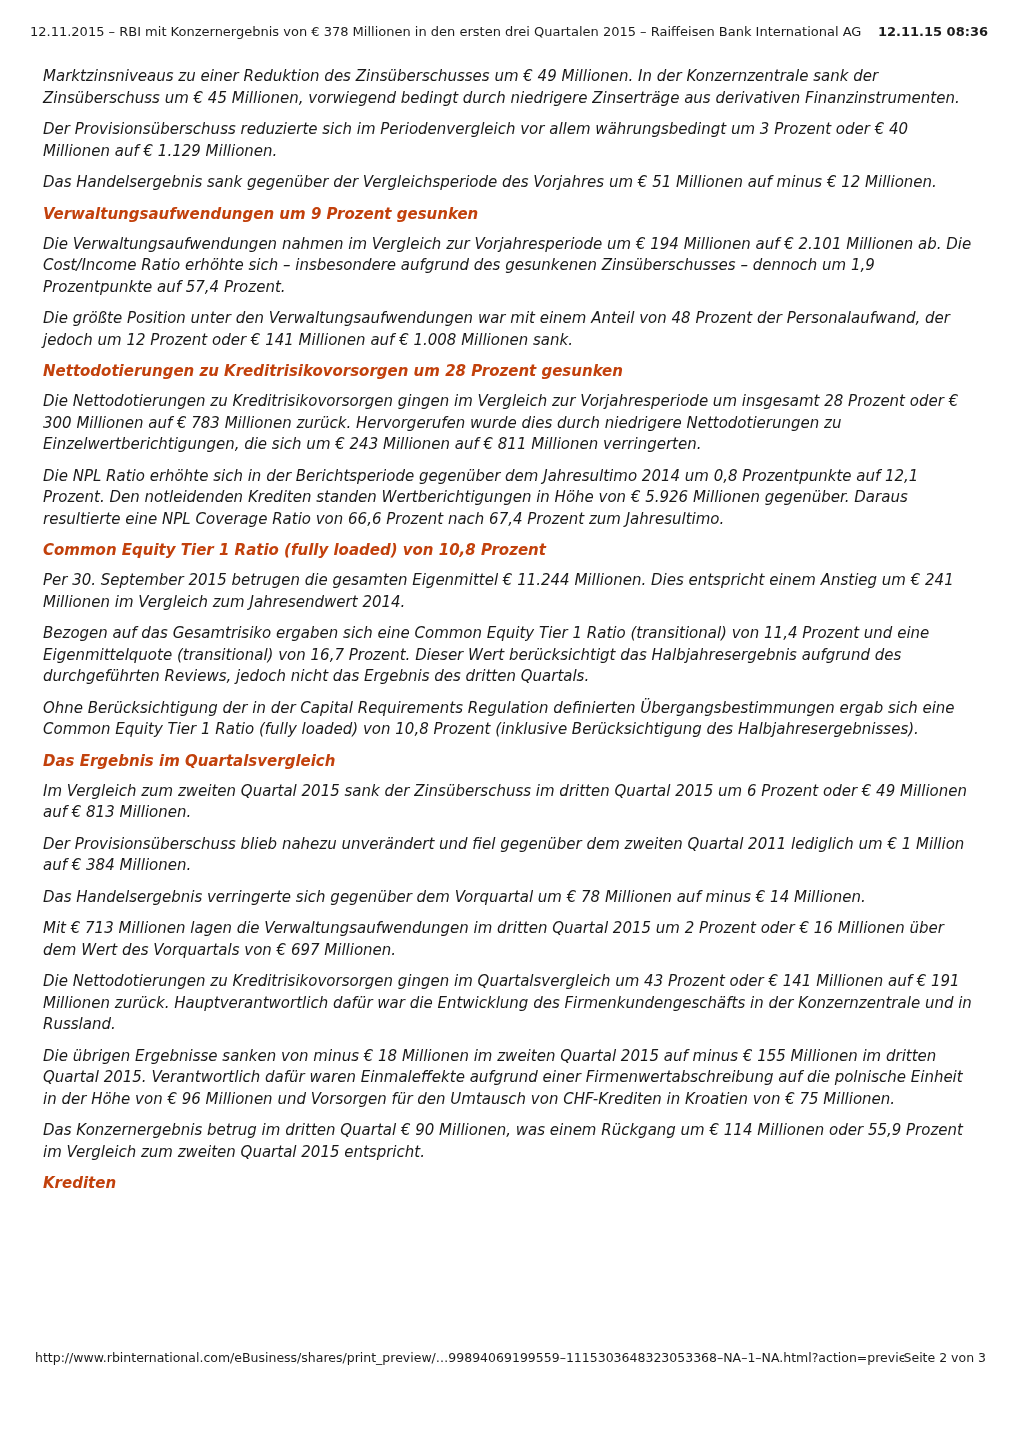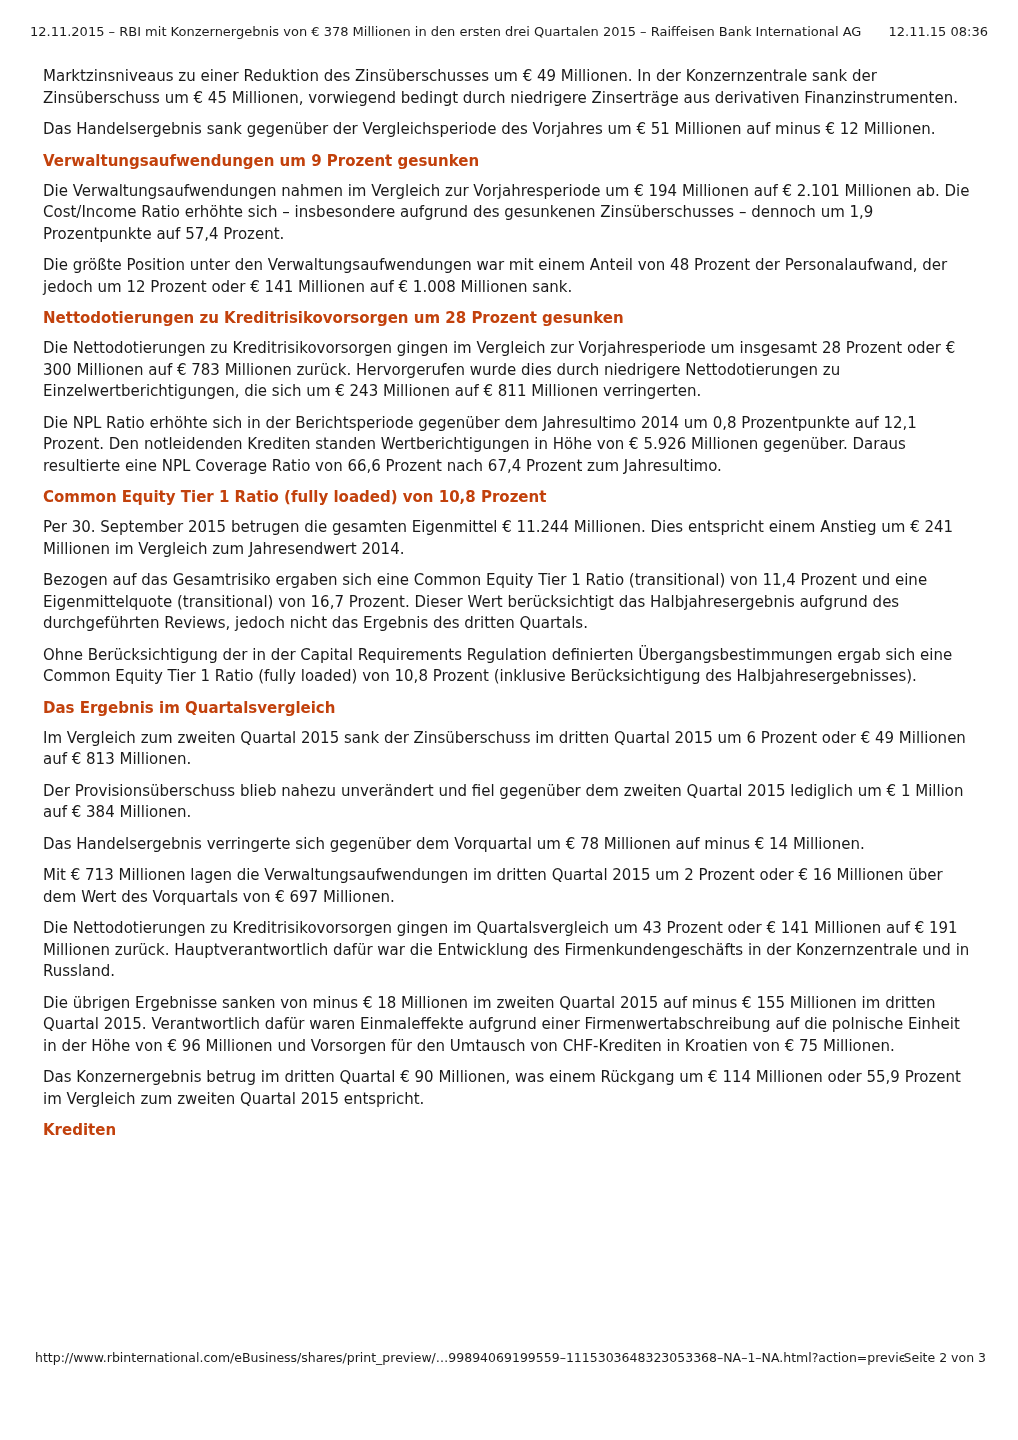--- a/index.html
+++ b/index.html
@@ -28,26 +28,28 @@
     line-height: 16px;
     color: #1c1c1c;
   }
   .header-title {
     padding-right: 30px;
     white-space: nowrap;
     overflow: hidden;
   }
   .header-datetime {
     white-space: nowrap;
+    font-weight: bold;
   }
   .page-body {
     position: absolute;
     top: 66px;
     left: 43px;
     right: 42px;
+    font-style: italic;
   }
   .doc-paragraph {
     margin: 0 0 10px 0;
     font-size: 15px;
     line-height: 21.5px;
     color: #1a1a1a;
   }
   .doc-heading {
     margin: 10px 0 9px 0;
     font-size: 15px;
@@ -82,34 +84,35 @@
 <div class="page">
 
   <div class="page-header">
     <span class="header-title">12.11.2015 – RBI mit Konzernergebnis von € 378 Millionen in den ersten drei Quartalen 2015 – Raiffeisen Bank International AG</span>
     <span class="header-datetime">12.11.15 08:36</span>
   </div>
 
   <div class="page-body">
 
   <p class="doc-paragraph">Marktzinsniveaus zu einer Reduktion des Zinsüberschusses um € 49 Millionen. In der Konzernzentrale sank der Zinsüberschuss um € 45 Millionen, vorwiegend bedingt durch niedrigere Zinserträge aus derivativen Finanzinstrumenten.</p>
+      <p class="doc-paragraph">Der Provisionsüberschuss reduzierte sich im Periodenvergleich vor allem währungsbedingt um 3 Prozent oder € 40 Millionen auf € 1.129 Millionen.</p>
       <p class="doc-paragraph">Das Handelsergebnis sank gegenüber der Vergleichsperiode des Vorjahres um € 51 Millionen auf minus € 12 Millionen.</p>
       <h2 class="doc-heading">Verwaltungsaufwendungen um 9 Prozent gesunken</h2>
       <p class="doc-paragraph">Die Verwaltungsaufwendungen nahmen im Vergleich zur Vorjahresperiode um € 194 Millionen auf € 2.101 Millionen ab. Die Cost/Income Ratio erhöhte sich – insbesondere aufgrund des gesunkenen Zinsüberschusses – dennoch um 1,9 Prozentpunkte auf 57,4 Prozent.</p>
       <p class="doc-paragraph">Die größte Position unter den Verwaltungsaufwendungen war mit einem Anteil von 48 Prozent der Personalaufwand, der jedoch um 12 Prozent oder € 141 Millionen auf € 1.008 Millionen sank.</p>
       <h2 class="doc-heading">Nettodotierungen zu Kreditrisikovorsorgen um 28 Prozent gesunken</h2>
       <p class="doc-paragraph">Die Nettodotierungen zu Kreditrisikovorsorgen gingen im Vergleich zur Vorjahresperiode um insgesamt 28 Prozent oder € 300 Millionen auf € 783 Millionen zurück. Hervorgerufen wurde dies durch niedrigere Nettodotierungen zu Einzelwertberichtigungen, die sich um € 243 Millionen auf € 811 Millionen verringerten.</p>
       <p class="doc-paragraph">Die NPL Ratio erhöhte sich in der Berichtsperiode gegenüber dem Jahresultimo 2014 um 0,8 Prozentpunkte auf 12,1 Prozent. Den notleidenden Krediten standen Wertberichtigungen in Höhe von € 5.926 Millionen gegenüber. Daraus resultierte eine NPL Coverage Ratio von 66,6 Prozent nach 67,4 Prozent zum Jahresultimo.</p>
       <h2 class="doc-heading">Common Equity Tier 1 Ratio (fully loaded) von 10,8 Prozent</h2>
       <p class="doc-paragraph">Per 30. September 2015 betrugen die gesamten Eigenmittel € 11.244 Millionen. Dies entspricht einem Anstieg um € 241 Millionen im Vergleich zum Jahresendwert 2014.</p>
       <p class="doc-paragraph">Bezogen auf das Gesamtrisiko ergaben sich eine Common Equity Tier 1 Ratio (transitional) von 11,4 Prozent und eine Eigenmittelquote (transitional) von 16,7 Prozent. Dieser Wert berücksichtigt das Halbjahresergebnis aufgrund des durchgeführten Reviews, jedoch nicht das Ergebnis des dritten Quartals.</p>
       <p class="doc-paragraph">Ohne Berücksichtigung der in der Capital Requirements Regulation definierten Übergangsbestimmungen ergab sich eine Common Equity Tier 1 Ratio (fully loaded) von 10,8 Prozent (inklusive Berücksichtigung des Halbjahresergebnisses).</p>
       <h2 class="doc-heading">Das Ergebnis im Quartalsvergleich</h2>
       <p class="doc-paragraph">Im Vergleich zum zweiten Quartal 2015 sank der Zinsüberschuss im dritten Quartal 2015 um 6 Prozent oder € 49 Millionen auf € 813 Millionen.</p>
-      <p class="doc-paragraph">Der Provisionsüberschuss blieb nahezu unverändert und fiel gegenüber dem zweiten Quartal 2015 lediglich um € 1 Million auf € 384 Millionen.</p>
+      <p class="doc-paragraph">Der Provisionsüberschuss blieb nahezu unverändert und fiel gegenüber dem zweiten Quartal 2011 lediglich um € 1 Million auf € 384 Millionen.</p>
       <p class="doc-paragraph">Das Handelsergebnis verringerte sich gegenüber dem Vorquartal um € 78 Millionen auf minus € 14 Millionen.</p>
       <p class="doc-paragraph">Mit € 713 Millionen lagen die Verwaltungsaufwendungen im dritten Quartal 2015 um 2 Prozent oder € 16 Millionen über dem Wert des Vorquartals von € 697 Millionen.</p>
       <p class="doc-paragraph">Die Nettodotierungen zu Kreditrisikovorsorgen gingen im Quartalsvergleich um 43 Prozent oder € 141 Millionen auf € 191 Millionen zurück. Hauptverantwortlich dafür war die Entwicklung des Firmenkundengeschäfts in der Konzernzentrale und in Russland.</p>
       <p class="doc-paragraph">Die übrigen Ergebnisse sanken von minus € 18 Millionen im zweiten Quartal 2015 auf minus € 155 Millionen im dritten Quartal 2015. Verantwortlich dafür waren Einmaleffekte aufgrund einer Firmenwertabschreibung auf die polnische Einheit in der Höhe von € 96 Millionen und Vorsorgen für den Umtausch von CHF-Krediten in Kroatien von € 75 Millionen.</p>
       <p class="doc-paragraph">Das Konzernergebnis betrug im dritten Quartal € 90 Millionen, was einem Rückgang um € 114 Millionen oder 55,9 Prozent im Vergleich zum zweiten Quartal 2015 entspricht.</p>
       <h2 class="doc-heading">Krediten</h2>
     </div>
 
   <div class="page-footer">
     <span class="footer-url">http://www.rbinternational.com/eBusiness/shares/print_preview/…99894069199559–1115303648323053368–NA–1–NA.html?action=preview</span>

